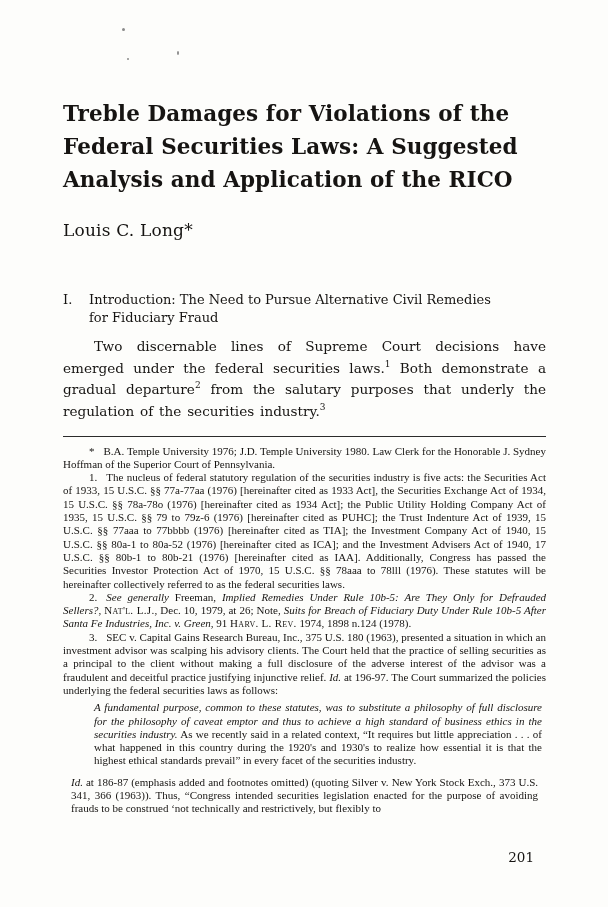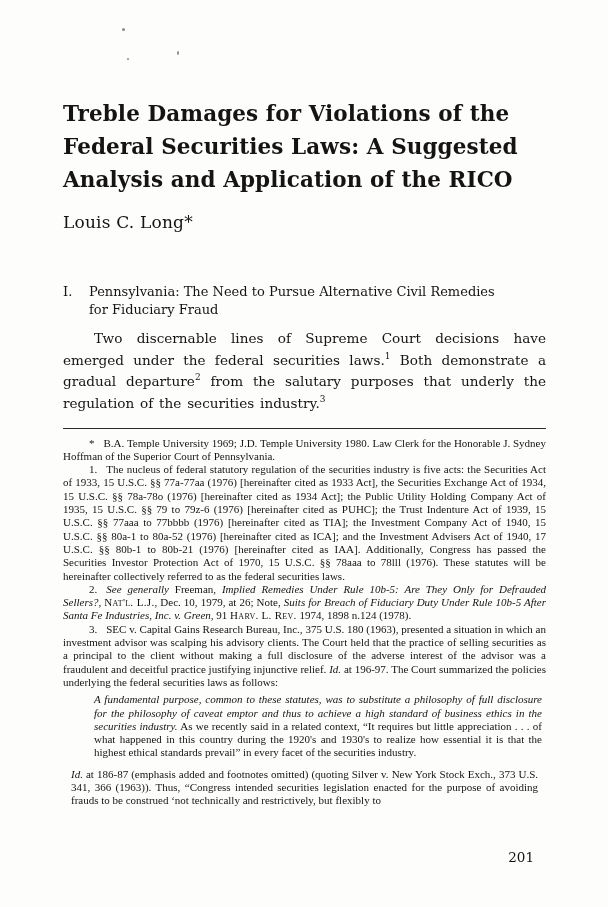--- a/index.html
+++ b/index.html
@@ -13,21 +13,21 @@
     -webkit-font-smoothing: antialiased;
   }
   .sheet {
     padding: 97px 62px 0 63px;
     position: relative;
   }
   
   .title { font-family: "DejaVu Serif", serif; font-weight: bold; font-size: 21.5px; line-height: 33px; letter-spacing: 0.1px; }
   .title .tline { white-space: nowrap; }
   
-  .author { margin-top: 16px; font-family: "DejaVu Serif", serif; font-size: 17px; line-height: 21px; letter-spacing: 0.2px; }
+  .author { margin-top: 24px; font-family: "DejaVu Serif", serif; font-size: 17px; line-height: 21px; letter-spacing: 0.2px; }
   
   .heading { margin-top: 50px; display: flex; font-family: "DejaVu Serif", serif; font-size: 13px; line-height: 17.5px; }
   .heading-numeral { flex: none; width: 26px; }
   .heading-lines .hline { white-space: nowrap; }
   
   .body-para {
     margin-top: 10px;
     font-family: "DejaVu Serif", serif;
     font-size: 13.6px; line-height: 21.5px;
     text-align: justify;
@@ -75,33 +75,33 @@
     <div class="tline">Treble Damages for Violations of the</div>
     <div class="tline">Federal Securities Laws:  A Suggested</div>
     <div class="tline">Analysis and Application of the RICO</div>
   </div>
 
   <div class="author">Louis C. Long*</div>
 
   <div class="heading">
     <span class="heading-numeral">I.</span>
     <span class="heading-lines">
-      <span class="hline">Pennsylvania:  The Need to Pursue Alternative Civil Remedies</span><br>
+      <span class="hline">Introduction:  The Need to Pursue Alternative Civil Remedies</span><br>
       <span class="hline">for Fiduciary Fraud</span>
     </span>
   </div>
 
   <p class="body-para"><span>Two discernable lines of Supreme Court decisions have emerged under the federal securities laws.</span><sup>1</sup><span>  Both demonstrate a gradual departure</span><sup>2</sup><span> from the salutary purposes that underly the regulation of the securities industry.</span><sup>3</sup></p>
 
   <hr class="fn-rule">
 
   <div class="footnotes">
 
     <p class="fn">
-      <span class="fn-marker">*</span><span><span>B.A. Temple University 1969; J.D. Temple University 1980. Law Clerk for the Honorable J. Sydney Hoffman of the Superior Court of Pennsylvania.</span></span>
+      <span class="fn-marker">*</span><span><span>B.A. Temple University 1976; J.D. Temple University 1980. Law Clerk for the Honorable J. Sydney Hoffman of the Superior Court of Pennsylvania.</span></span>
     </p>
 
     <p class="fn">
       <span class="fn-marker">1.</span><span><span>The nucleus of federal statutory regulation of the securities industry is five acts:  the Securities Act of 1933, 15 U.S.C. §§ 77a-77aa (1976) [hereinafter cited as 1933 Act], the Securities Exchange Act of 1934, 15 U.S.C. §§ 78a-78o (1976) [hereinafter cited as 1934 Act]; the Public Utility Holding Company Act of 1935, 15 U.S.C. §§ 79 to 79z-6 (1976) [hereinafter cited as PUHC]; the Trust Indenture Act of 1939, 15 U.S.C. §§ 77aaa to 77bbbb (1976) [hereinafter cited as TIA]; the Investment Company Act of 1940, 15 U.S.C. §§ 80a-1 to 80a-52 (1976) [hereinafter cited as ICA]; and the Investment Advisers Act of 1940, 17 U.S.C. §§ 80b-1 to 80b-21 (1976) [hereinafter cited as IAA].  Additionally, Congress has passed the Securities Investor Protection Act of 1970, 15 U.S.C. §§ 78aaa to 78lll (1976).  These statutes will be hereinafter collectively referred to as the federal securities laws.</span></span>
     </p>
 
     <p class="fn">
       <span class="fn-marker">2.</span><span><span class="seg-i">See generally</span><span> Freeman, </span><span class="seg-i">Implied Remedies Under Rule 10b-5:  Are They Only for Defrauded Sellers?</span><span>, </span><span class="seg-sc">Nat'l. L.J.</span><span>, Dec. 10, 1979, at 26; Note, </span><span class="seg-i">Suits for Breach of Fiduciary Duty Under Rule 10b-5 After Santa Fe Industries, Inc. v. Green</span><span>, 91 </span><span class="seg-sc">Harv. L. Rev.</span><span> 1974, 1898 n.124 (1978).</span></span>
     </p>
 

